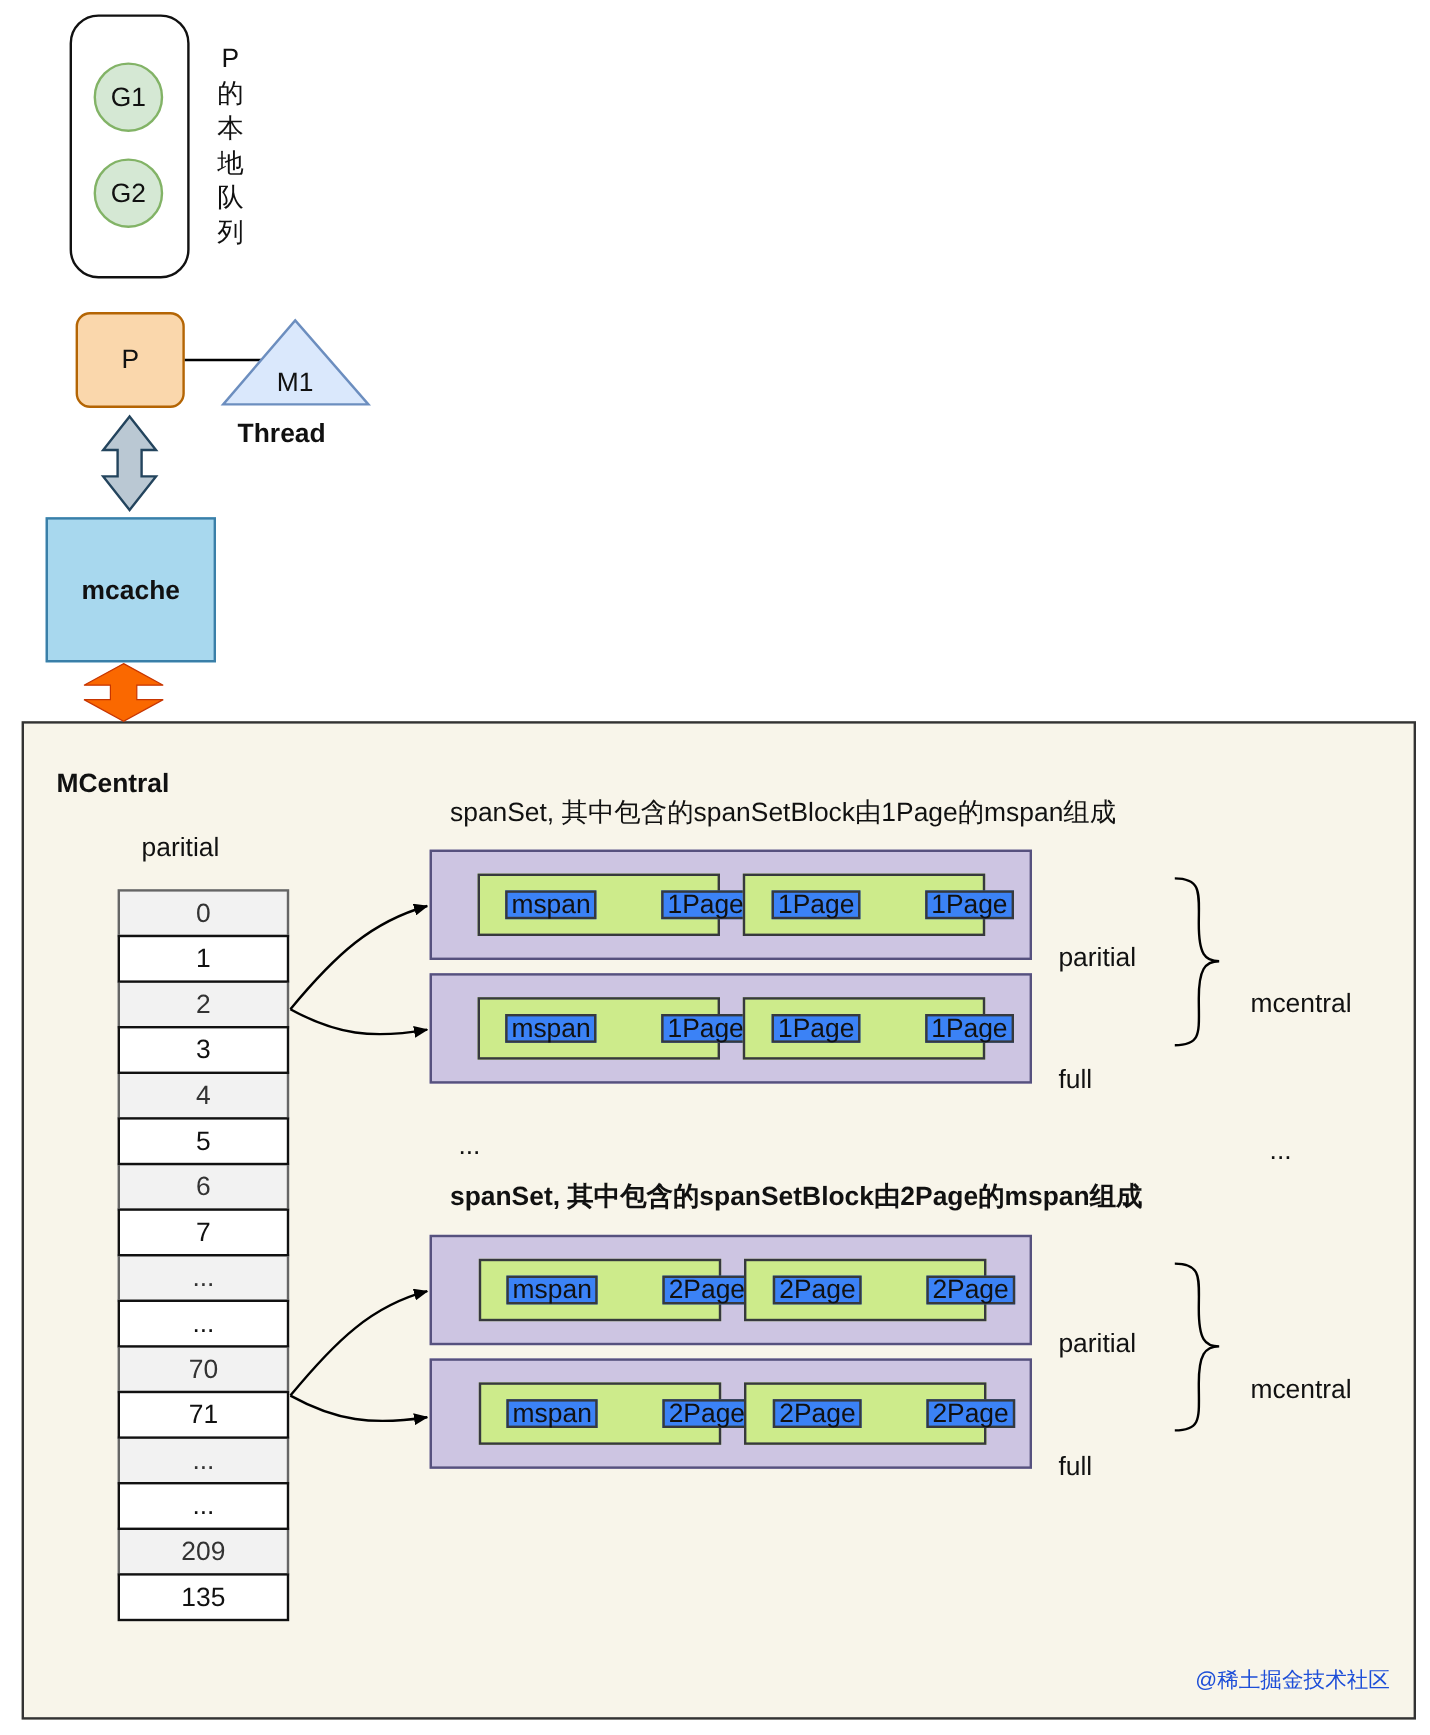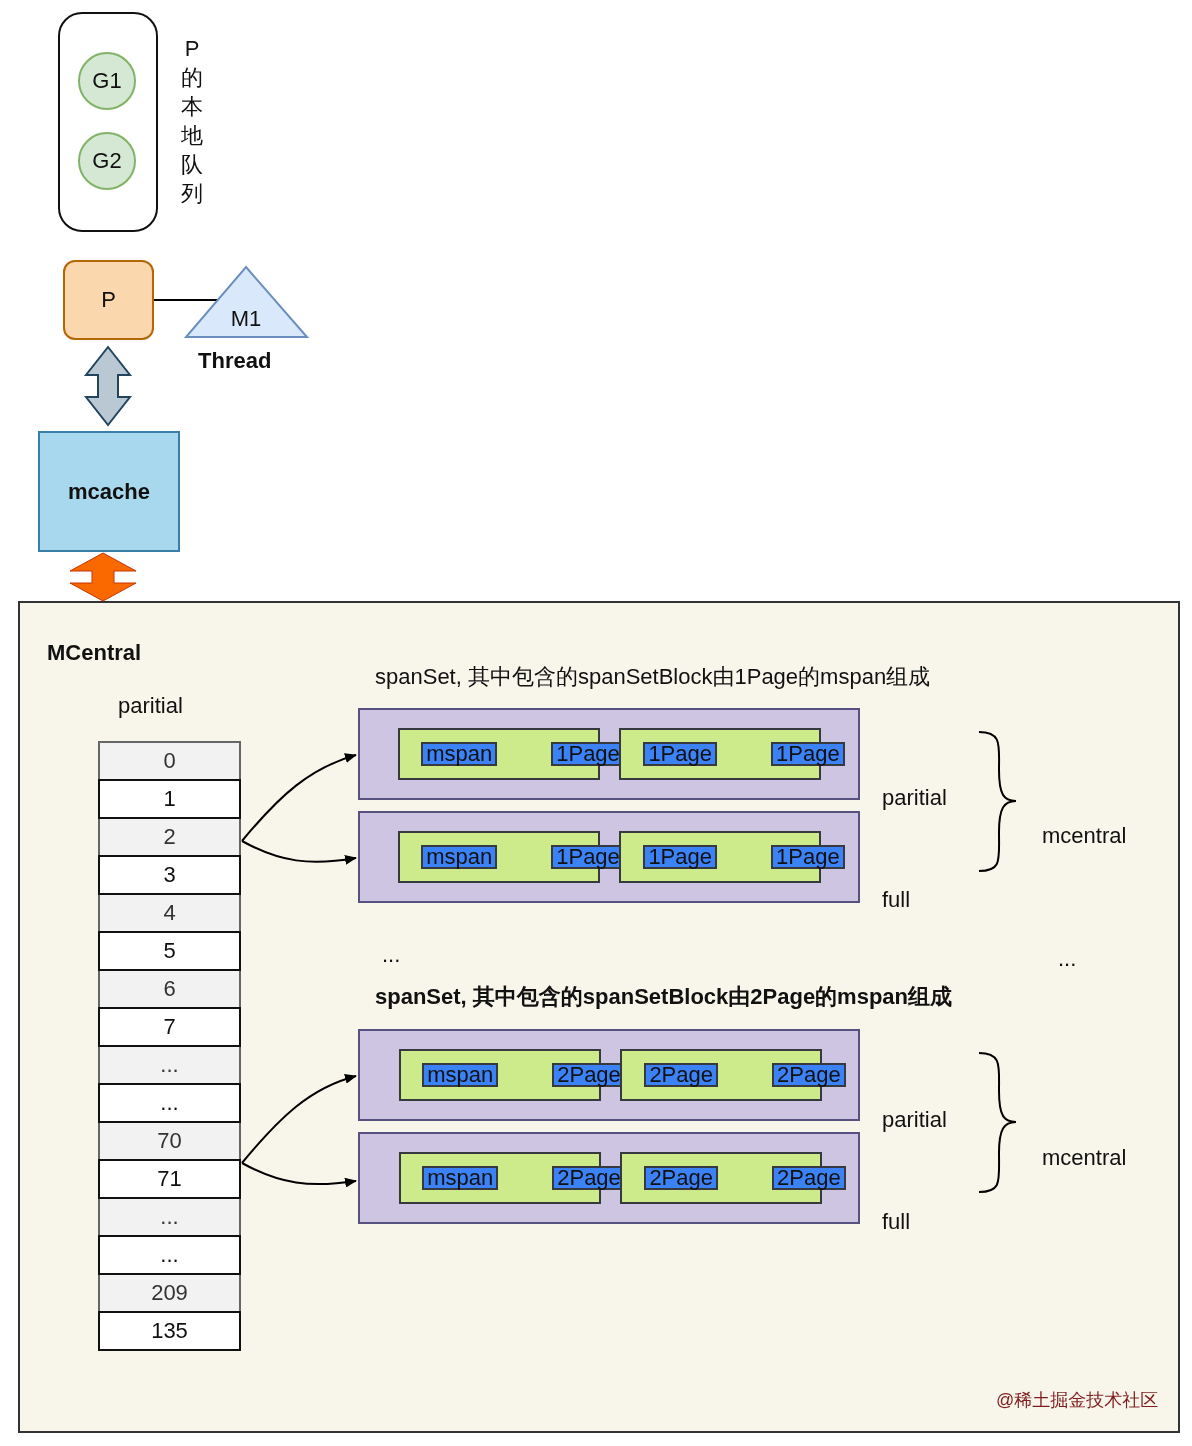--- a/index.html
+++ b/index.html
@@ -24,21 +24,21 @@
   .cell.white { background:#ffffff; border:2px solid #111; color:#111; position:relative; z-index:1; }
   .cell:first-child { margin-top:0; }
   .caption { font-size:22px; }
   .set { width:502px; height:92px; background:#cdc5e2; border:2px solid #56517e; box-sizing:border-box; }
   .block { position:absolute; top:18px; width:202px; height:52px; background:#cdeb8b; border:2px solid #36393d; box-sizing:border-box;
            display:flex; align-items:center; justify-content:center; gap:6px; }
   .page { height:24px; background:#3b82f6; border:2px solid #36393d; box-sizing:border-box; padding:0 3px;
           display:flex; align-items:center; font-size:22px; line-height:1;margin-left:48px; }
   .side { font-size:22px;margin-top:44px; }
   .ellipsis { font-size:22px; }
-  .watermark { left:996px; top:1388px; font-size:18px; color:#7f1d1d; }
+  .watermark { left:996px; top:1388px; font-size:18px; color:#1d4ed8; }
   svg.overlay { position:absolute; left:0; top:0; pointer-events:none; }
 </style>
 </head>
 <body>
 
 <div class="abs queue">
   <div class="abs g" style="left:18px; top:38px;">
       <span>G1</span>
     </div>
   <div class="abs g" style="left:18px; top:118px;">

